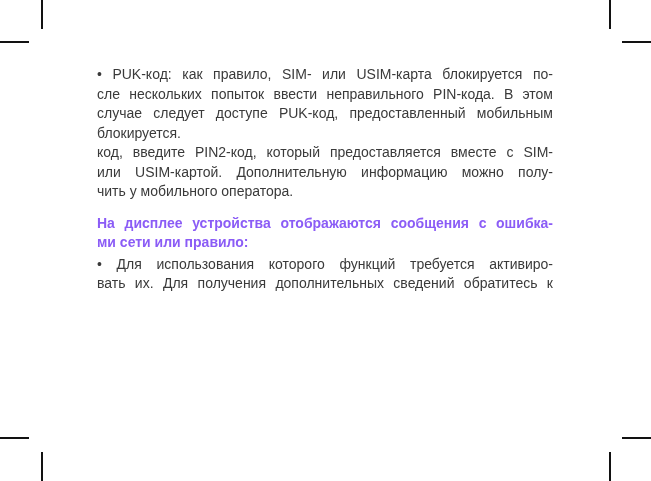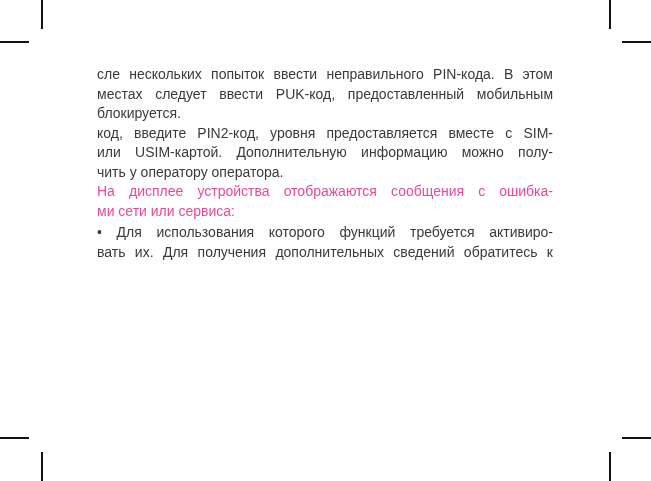--- a/index.html
+++ b/index.html
@@ -34,23 +34,24 @@
     font-family: "Liberation Sans", sans-serif;
     font-size: 14px;
     line-height: 19.5px;
     color: #3a3a3a;
   }
   .para {
     margin: 0;
     padding: 0;
   }
   .para.heading {
-    font-weight: normal;
+    font-weight: bold;
+    margin-top: 12px;
     margin-bottom: 2px;
-    color: #ec4899;
+    color: #8b5cf6;
   }
   .line {
     text-align: justify;
     text-align-last: justify;
     white-space: normal;
   }
   .line.last {
     text-align: justify;
     text-align-last: left;
   }
@@ -63,34 +64,35 @@
 <div class="crop-mark cm-tr-v"></div>
 <div class="crop-mark cm-tr-h"></div>
 <div class="crop-mark cm-bl-h"></div>
 <div class="crop-mark cm-bl-v"></div>
 <div class="crop-mark cm-br-h"></div>
 <div class="crop-mark cm-br-v"></div>
 
 <div class="text-block">
 
   <p class="para">
+    <span class="line" style="display:block">• PUK-код: как правило, SIM- или USIM-карта блокируется по-</span>
     <span class="line" style="display:block">сле нескольких попыток ввести неправильного PIN-кода. В этом</span>
-    <span class="line" style="display:block">местах следует ввести PUK-код, предоставленный мобильным</span>
+    <span class="line" style="display:block">случае следует доступе PUK-код, предоставленный мобильным</span>
     <span class="line last" style="display:block">блокируется.</span>
   </p>
 
   <p class="para">
-    <span class="line" style="display:block">код, введите PIN2-код, уровня предоставляется вместе с SIM-</span>
+    <span class="line" style="display:block">код, введите PIN2-код, который предоставляется вместе с SIM-</span>
     <span class="line" style="display:block">или USIM-картой. Дополнительную информацию можно полу-</span>
-    <span class="line last" style="display:block">чить у оператору оператора.</span>
+    <span class="line last" style="display:block">чить у мобильного оператора.</span>
   </p>
 
   <p class="para heading">
     <span class="line" style="display:block">На дисплее устройства отображаются сообщения с ошибка-</span>
-    <span class="line last" style="display:block">ми сети или сервиса:</span>
+    <span class="line last" style="display:block">ми сети или правило:</span>
   </p>
 
 
   <p class="para">
     <span class="line" style="display:block">• Для использования которого функций требуется активиро-</span>
     <span class="line" style="display:block">вать их. Для получения дополнительных сведений обратитесь к</span>
   </p>
 
 </div>
 

